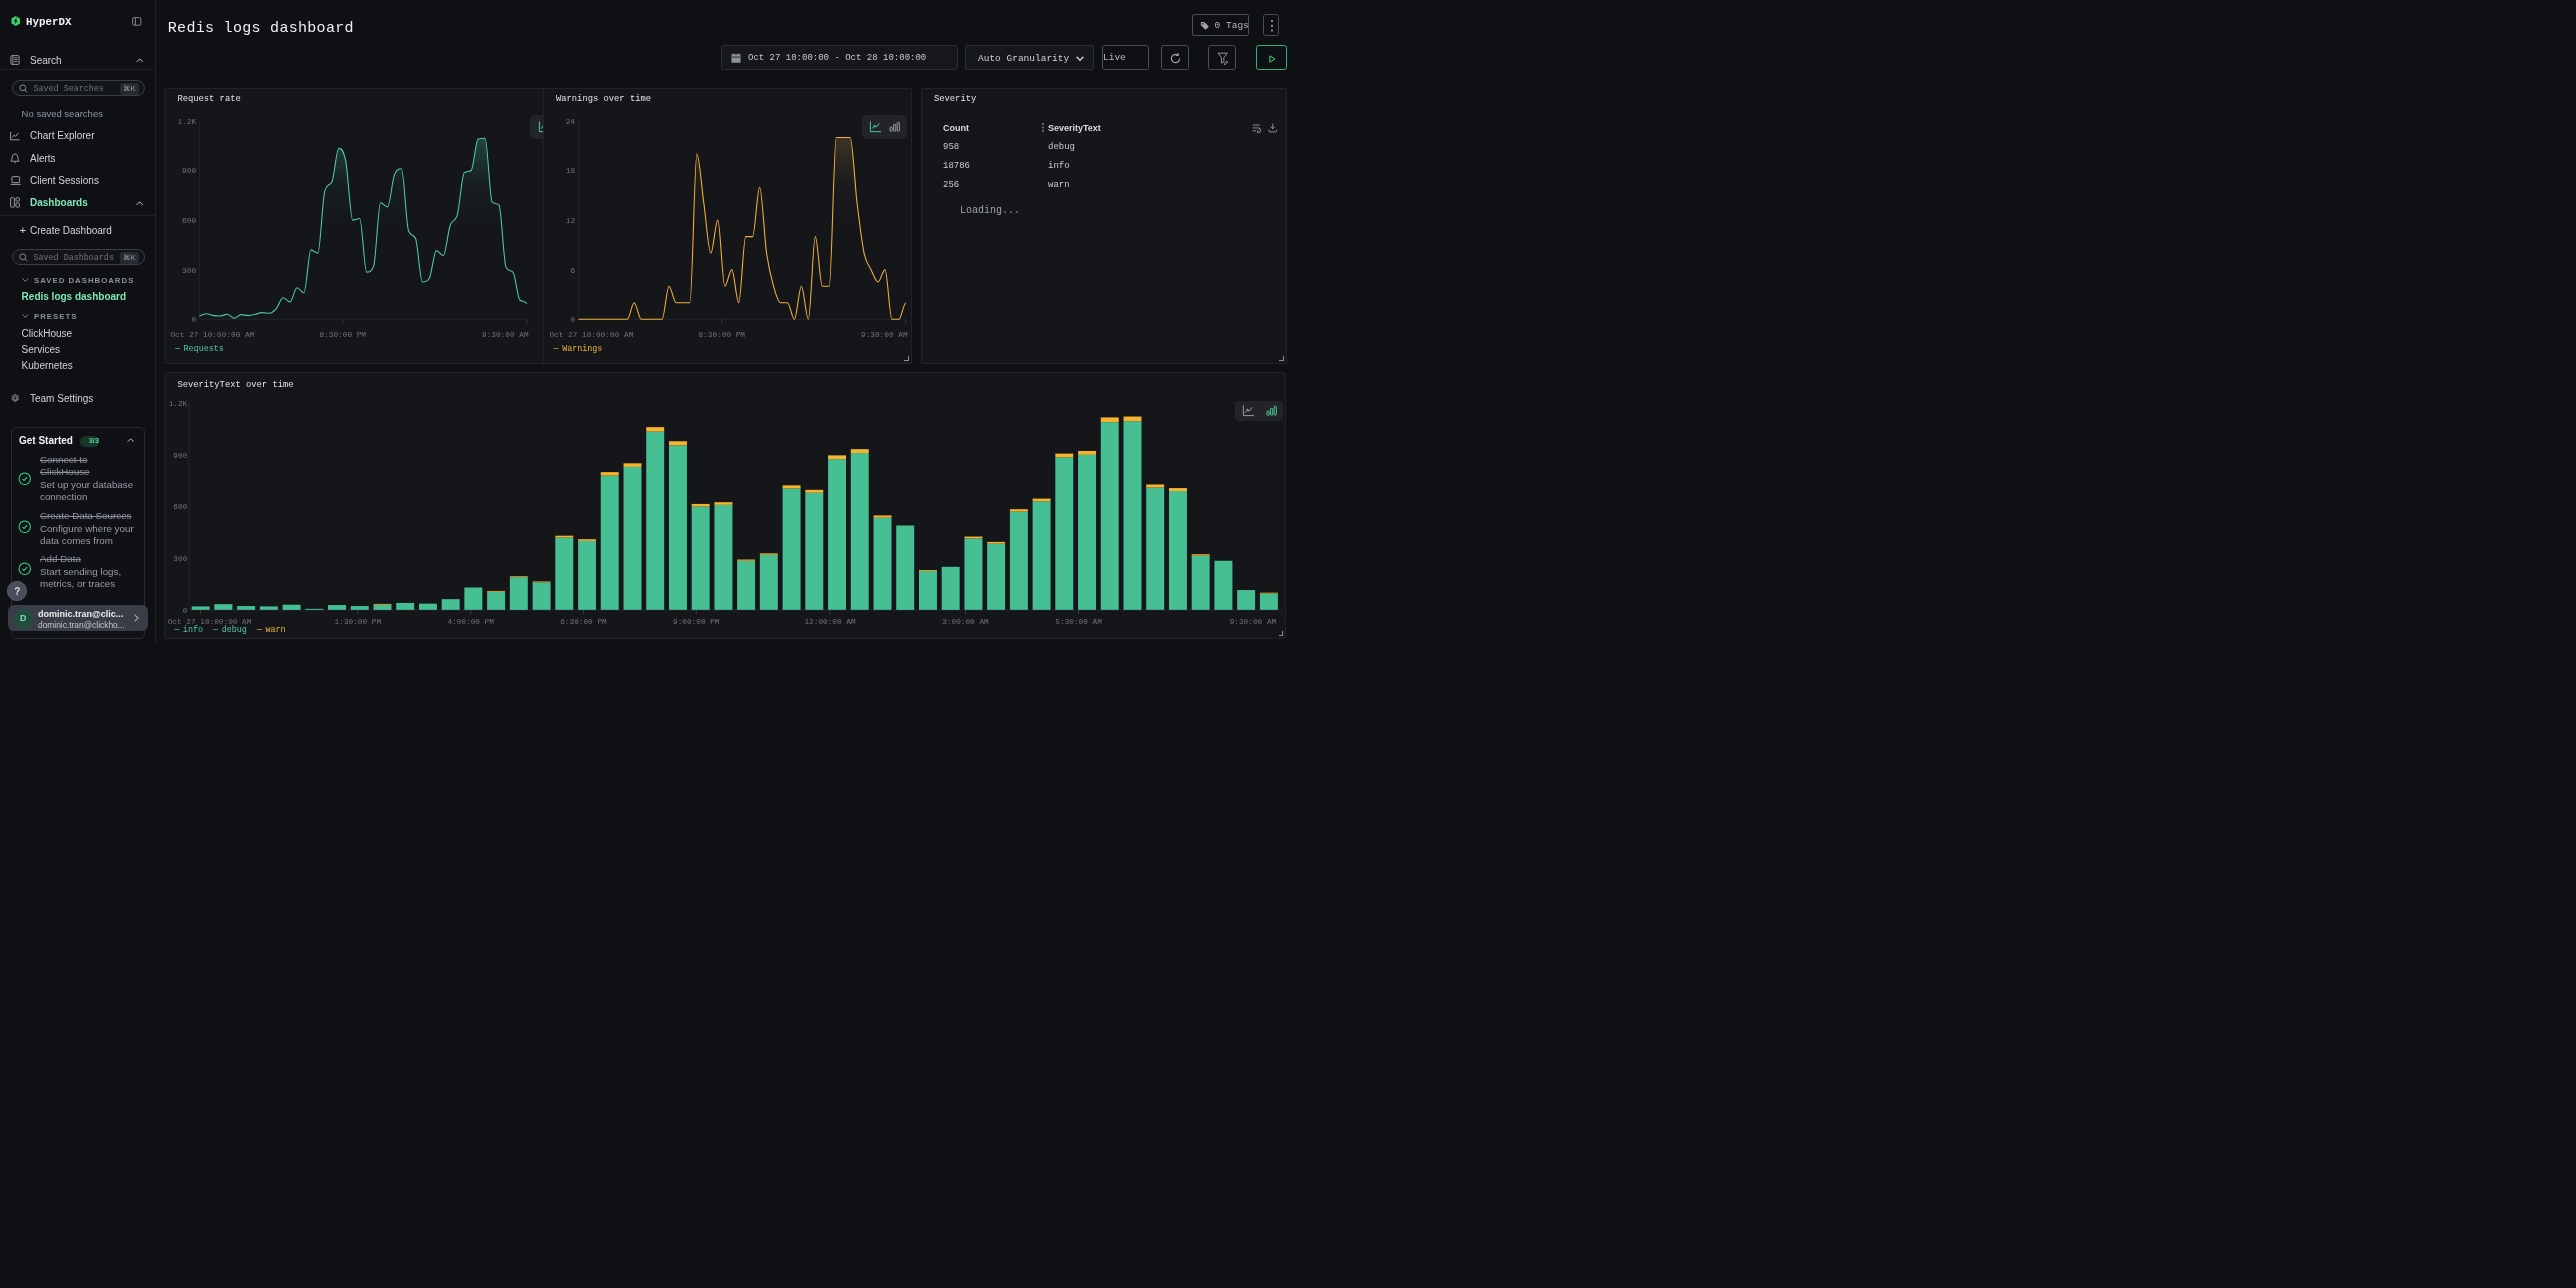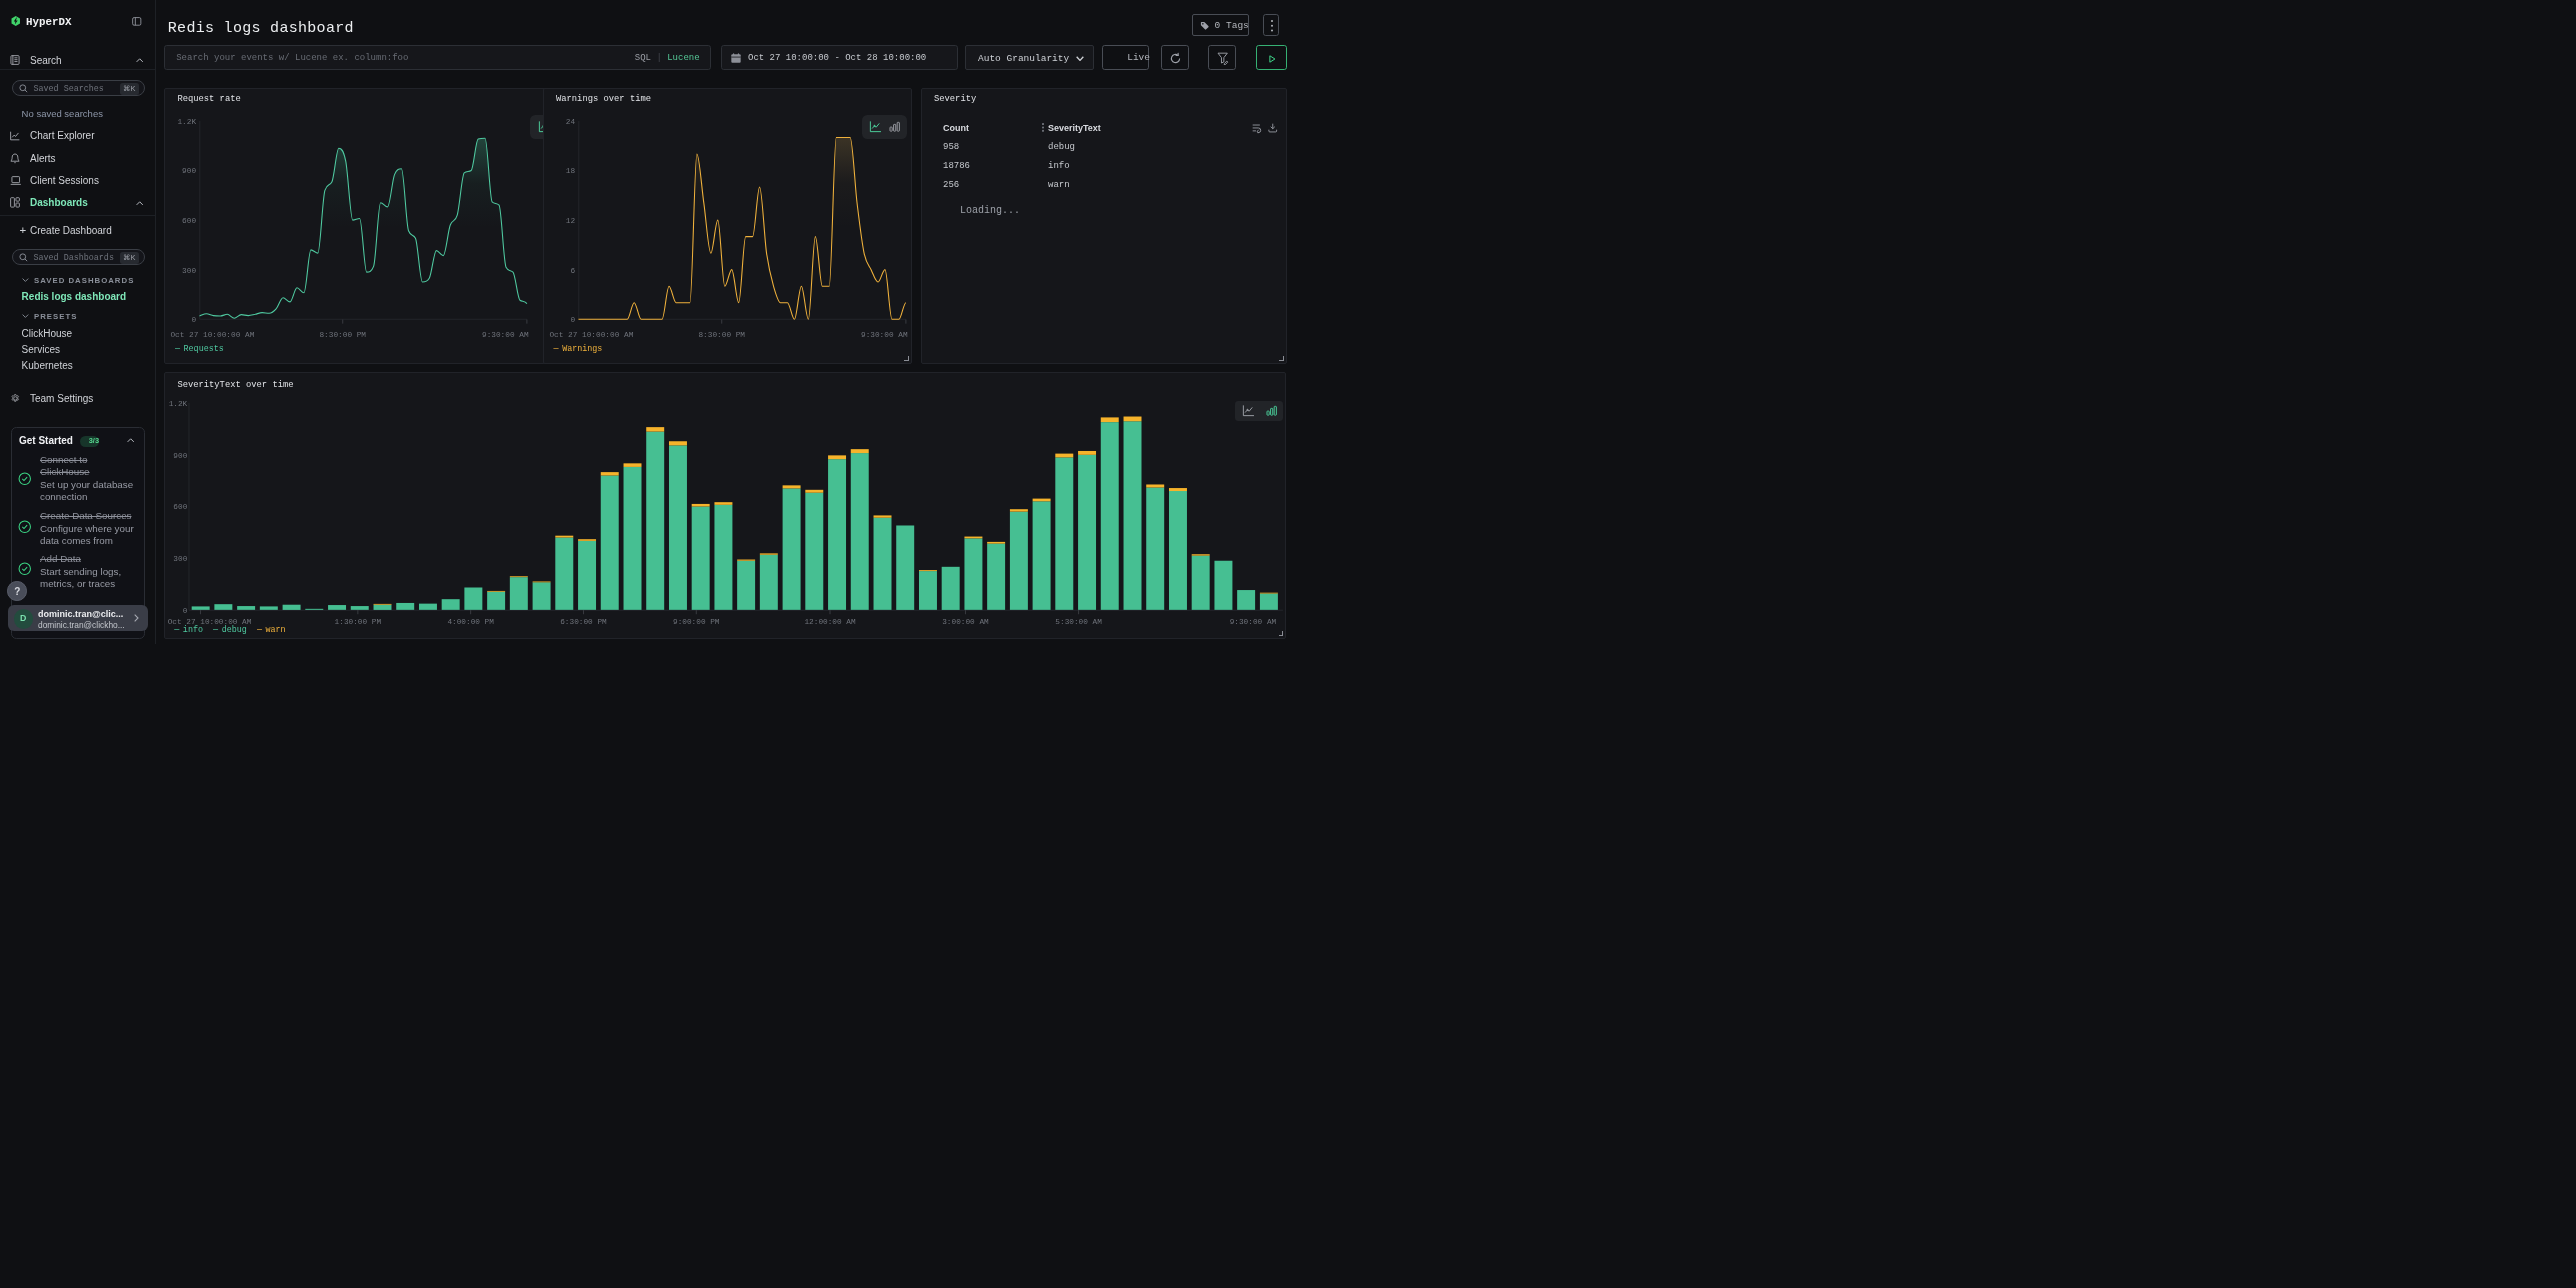--- a/index.html
+++ b/index.html
@@ -169,41 +169,37 @@
       <path d="M1.5 2.5 a1 1 0 0 1 1-1 h4.2 a1.5 1.5 0 0 1 1.06 0.44 l6.3 6.3 a1.5 1.5 0 0 1 0 2.12 l-3.7 3.7 a1.5 1.5 0 0 1 -2.12 0 l-6.3-6.3 a1.5 1.5 0 0 1 -0.44-1.06 Z"></path>
       <circle cx="4.8" cy="4.8" r="1.4" fill="#16171b"></circle>
     </svg>
     <div class="mono" style="position:absolute;left:21.6px;top:5.4px;font-size:9.5px;color:#b4b7bd;white-space:nowrap">0 Tags</div>
   </div>
 
   <div style="position:absolute;left:1106px;top:14px;width:16px;height:22px;border:0.7px solid #494d55;border-radius:2.7px">
     <div style="position:absolute;left:6.8px;top:5.4px;width:2px;height:2px;border-radius:50%;background:#b4b7bd;box-shadow:0 4.7px 0 #b4b7bd, 0 9.5px 0 #b4b7bd"></div>
   </div>
 
-  <div style="position:absolute;left:7.4px;top:45px;width:547px;height:25px;border:0.7px solid #2c2f35;border-radius:2.7px;background:#16171b">
-    <div class="mono" style="position:absolute;left:10.8px;top:6.8px;font-size:9px;color:#686c74">Search your events w/ Lucene ex. column:foo</div>
-    <div class="mono" style="position:absolute;right:10.8px;top:6.8px;font-size:9px"><span style="color:#9a9da4">SQL</span><span style="color:#43474e"> | </span><span style="color:#55c897">Lucene</span></div>
-  </div>
   <div style="position:absolute;left:564px;top:45px;width:237px;height:25px;border:0.7px solid #2c2f35;border-radius:2.7px;background:#16171b">
     <svg style="position:absolute;left:8.8px;top:6.8px" width="10" height="10" viewBox="0 0 15 15" fill="#8d9098">
       <rect x="0.5" y="2" width="14" height="12.5" rx="1.5"></rect>
           <rect x="0.5" y="5.5" width="14" height="1.2" fill="#16171b"></rect>
       <rect x="3" y="0.5" width="1.8" height="3.4" rx="0.9"></rect>
           <rect x="10.2" y="0.5" width="1.8" height="3.4" rx="0.9"></rect>
     </svg>
     <div class="mono" style="position:absolute;left:26px;top:6.8px;font-size:9px;color:#c6c9ce">Oct 27 10:00:00 - Oct 28 10:00:00</div>
   </div>
   <div style="position:absolute;left:808px;top:45px;width:129px;height:25px;border:0.7px solid #2c2f35;border-radius:2px;background:#16171b">
     <div class="mono" style="position:absolute;left:12px;top:6.8px;font-size:9.5px;color:#ced1d6">Auto Granularity</div>
     <svg style="position:absolute;right:9.5px;top:10px" width="8" height="5.4" viewBox="0 0 12 8" fill="none" stroke="#d0d3d8" stroke-width="2">
           <path d="M1 1 L6 6.5 L11 1"></path>
         </svg>
   </div>
   <div style="position:absolute;left:945px;top:45px;width:47px;height:25px;border:0.7px solid #494d55;border-radius:2.7px">
-    <div class="mono" style="position:absolute;left:0;top:6px;width:47px;text-align:right;font-size:9.5px;color:#b4b7bd">Live</div>
+    <div class="mono" style="position:absolute;left:0;top:6px;width:47px;text-align:left;font-size:9.5px;color:#b4b7bd">Live</div>
   </div>
   <div style="position:absolute;left:1004px;top:45px;width:28px;height:25px;border:0.7px solid #494d55;border-radius:2.7px">
     <svg style="position:absolute;left:7.4px;top:6px" width="13" height="13" viewBox="0 0 19 19" fill="none" stroke="#9ea1a9" stroke-width="1.6">
       <path d="M15.5 9.5 a6 6 0 1 1 -2.2-4.65"></path>
           <path d="M13.2 1.2 L13.6 5.2 L9.6 5.1" stroke-linejoin="round"></path>
     </svg>
   </div>
   <div style="position:absolute;left:1051px;top:45px;width:28px;height:25px;border:0.7px solid #494d55;border-radius:2.7px">
     <svg style="position:absolute;left:8px;top:6px" width="12" height="13" viewBox="0 0 18 19" fill="none" stroke="#9ea1a9" stroke-width="1.4">
       <path d="M1.5 1.5 H15.5 L10.3 8.2 V14.5 L6.7 16.3 V8.2 Z"></path>

